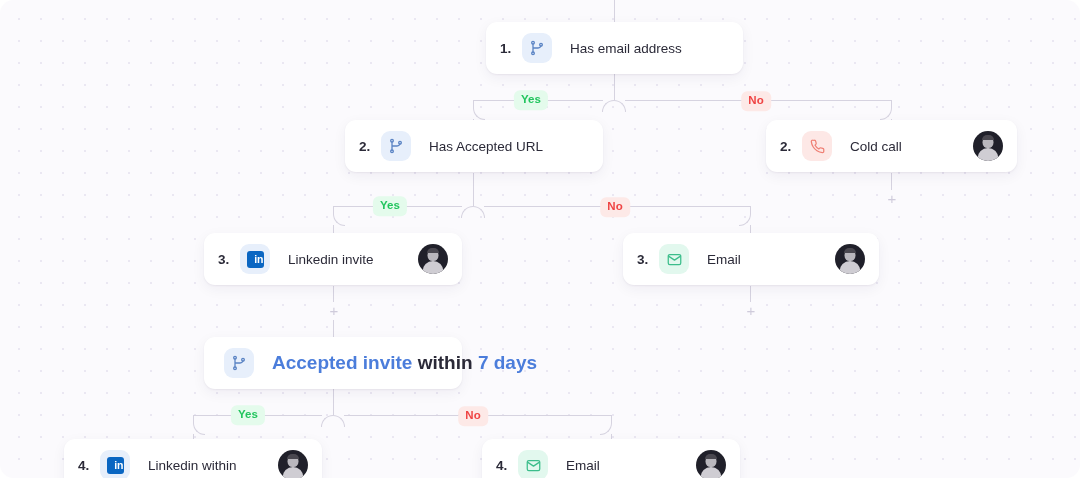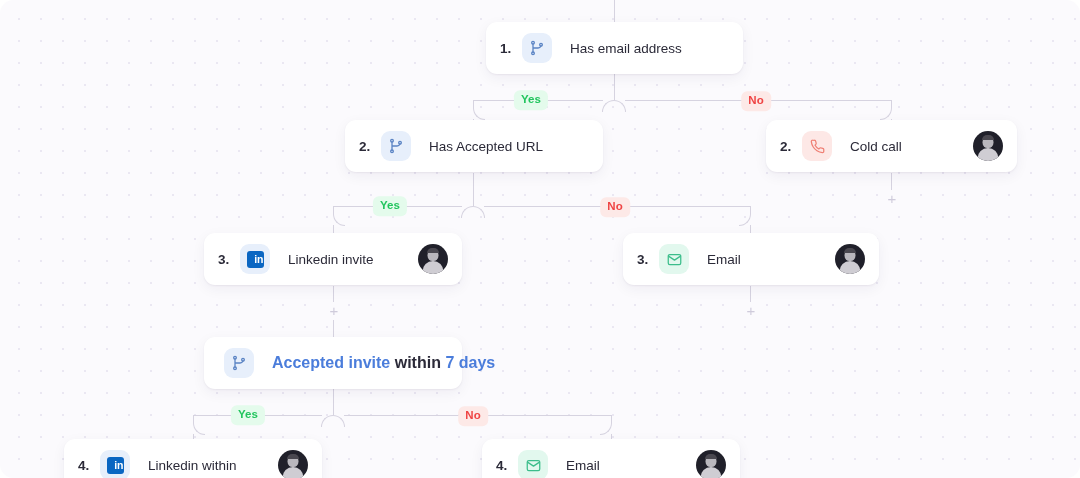--- a/index.html
+++ b/index.html
@@ -167,21 +167,21 @@
     position: absolute;
     width: 12px; height: 5px;
     border-radius: 6px 6px 0 0;
     background: #4a4850;
     left: 50%; top: 4px;
     transform: translateX(-50%);
   }
 
   
   .cond-label {
-    font-size: 16px;
+    font-size: 19px;
     font-weight: 700;
     margin-left: 18px;
     white-space: nowrap;
     color: #2b2a38;
   }
   .cond-label .accent { color: #4b7ddb; }
 
   .node.cond { padding: 0 18px; }
 </style>
 </head>

